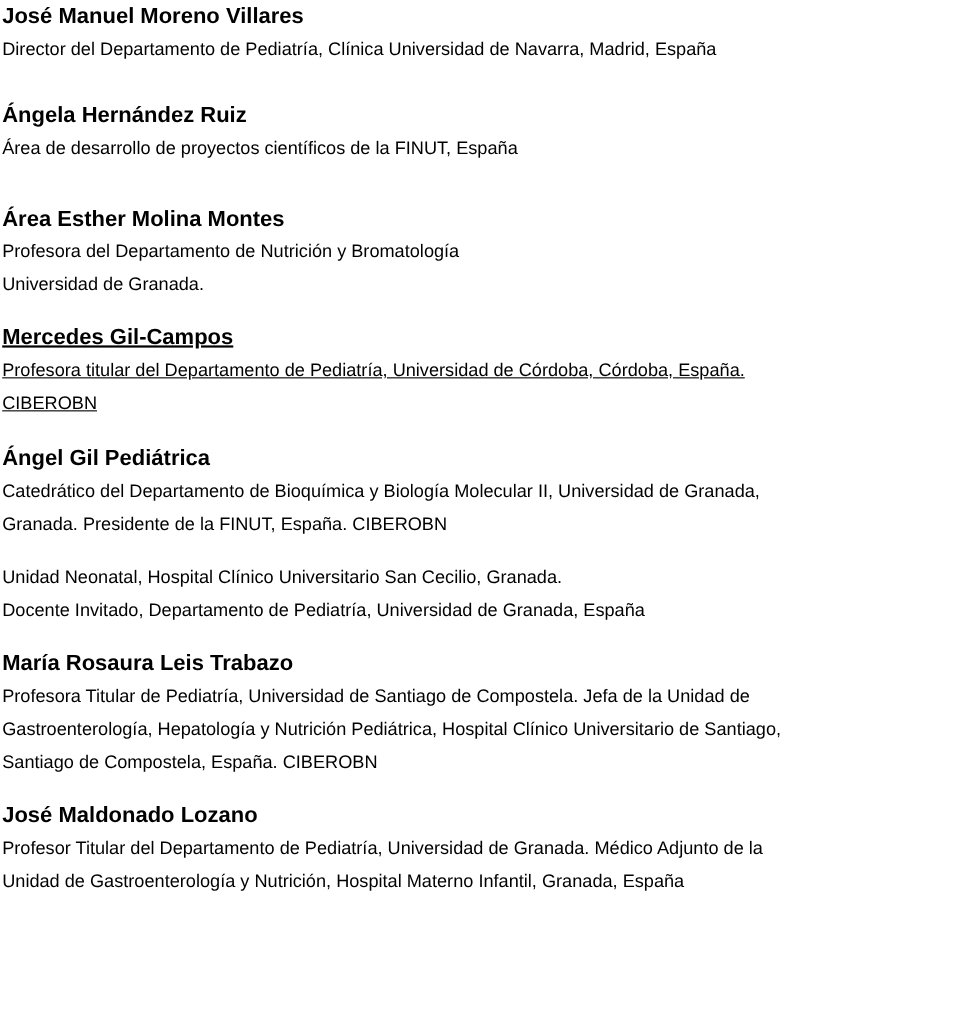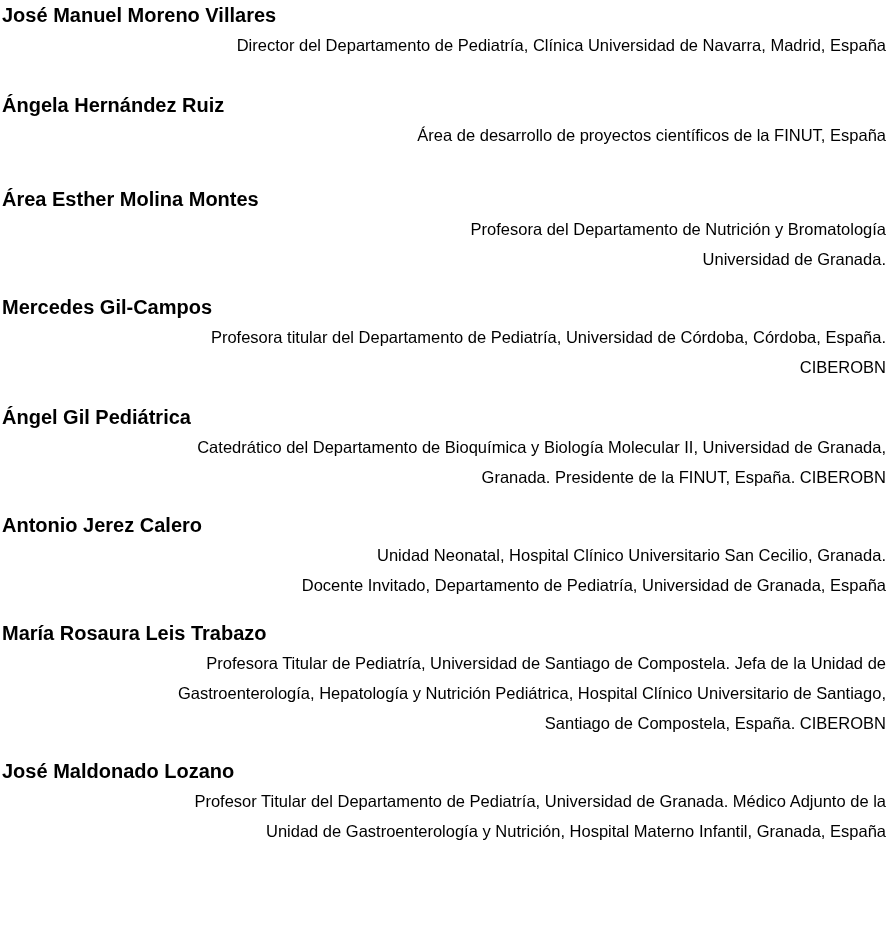--- a/index.html
+++ b/index.html
@@ -17,34 +17,33 @@
     line-height: 30px;
   }
   .doc {
     padding: 0 2px 0 2px;
   }
   .entry {
     margin: 0 0 18px 0;
   }
   .entry:nth-child(1) { margin-bottom: 30px; }
   .entry:nth-child(2) { margin-bottom: 34px; }
-  .entry:nth-child(4) { margin-bottom: 20px; }
+  .entry:nth-child(4) { margin-bottom: 20px; text-decoration: underline; }
   .name {
     margin: 0;
     font-size: 20px;
     font-weight: 700;
     line-height: 30px;
     white-space: nowrap;
   }
   .line {
     margin: 0;
     font-weight: 400;
     line-height: 30px;
     white-space: nowrap;
-    text-align: right;
   }
 </style>
 </head>
 <body>
 
 <main class="doc">
     <section class="entry">
       <h2 class="name">José Manuel Moreno Villares</h2>
       <p class="line">Director del Departamento de Pediatría, Clínica Universidad de Navarra, Madrid, España</p>
     </section>
@@ -61,21 +60,20 @@
       <h2 class="name">Mercedes Gil-Campos</h2>
       <p class="line">Profesora titular del Departamento de Pediatría, Universidad de Córdoba, Córdoba, España.</p>
       <p class="line">CIBEROBN</p>
     </section>
     <section class="entry">
       <h2 class="name">Ángel Gil Pediátrica</h2>
       <p class="line">Catedrático del Departamento de Bioquímica y Biología Molecular II, Universidad de Granada,</p>
       <p class="line">Granada. Presidente de la FINUT, España. CIBEROBN</p>
     </section>
     <section class="entry">
-      <h2 class="name">Antonio Jerez Calero</h2>
       <p class="line">Unidad Neonatal, Hospital Clínico Universitario San Cecilio, Granada.</p>
       <p class="line">Docente Invitado, Departamento de Pediatría, Universidad de Granada, España</p>
     </section>
     <section class="entry">
       <h2 class="name">María Rosaura Leis Trabazo</h2>
       <p class="line">Profesora Titular de Pediatría, Universidad de Santiago de Compostela. Jefa de la Unidad de</p>
       <p class="line">Gastroenterología, Hepatología y Nutrición Pediátrica, Hospital Clínico Universitario de Santiago,</p>
       <p class="line">Santiago de Compostela, España. CIBEROBN</p>
     </section>
     <section class="entry">

